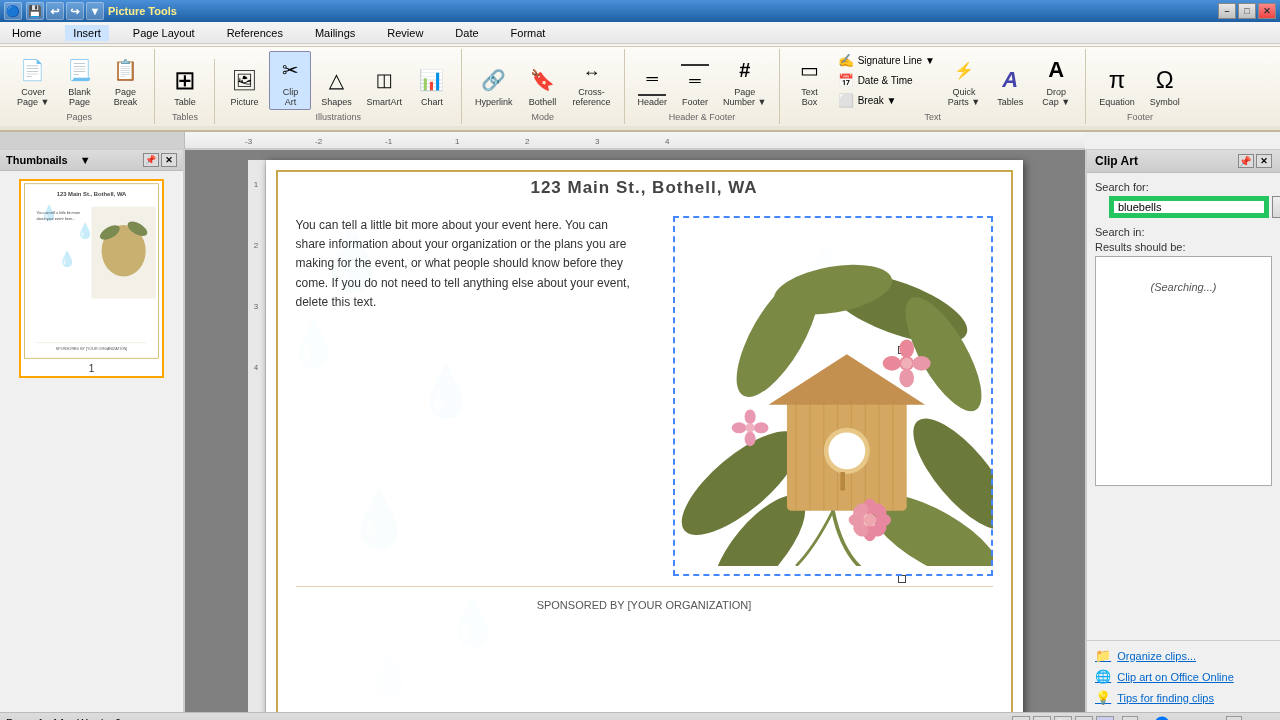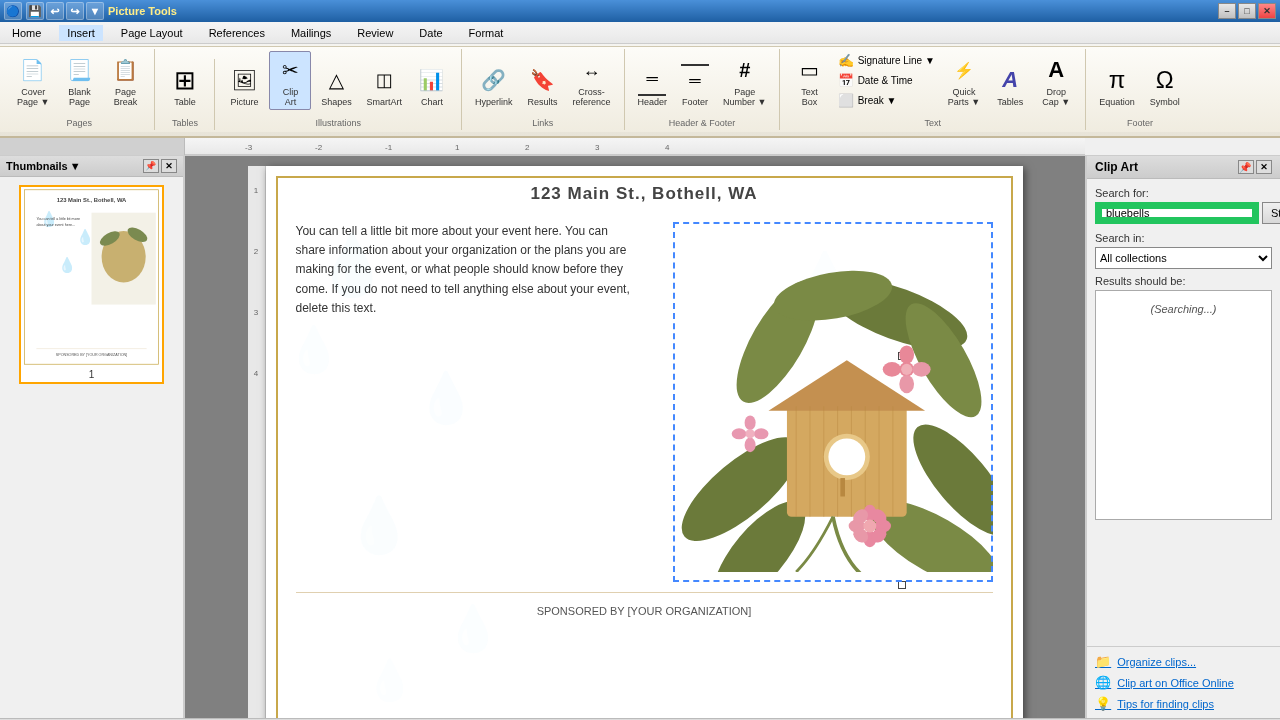--- a/index.html
+++ b/index.html
@@ -32,21 +32,21 @@
     .tb-btn.close { background: linear-gradient(to bottom, #f88, #e44); }
 
     
     .menu-bar {
       height: 22px;
       background: linear-gradient(to bottom, #f5f5f5, #e8e8e8);
       display: flex;
       align-items: center;
       border-bottom: 1px solid #ccc;
       padding: 0 4px;
-      gap: 10px;
+      gap: 16px;
     }
     .menu-item {
       padding: 2px 8px;
       cursor: pointer;
       font-size: 11px;
       color: #000;
     }
     .menu-item.active { background: #cce4ff; }
 
     
@@ -92,21 +92,21 @@
     .ribbon-btn.active { background: #cce4ff; border-color: #88a; }
     .ribbon-btn-icon {
       width: 32px; height: 32px;
       display: flex; align-items: center; justify-content: center;
       font-size: 20px;
     }
     .ribbon-btn-label { font-size: 9px; text-align: center; color: #333; margin-top: 1px; }
     .ribbon-group-label {
       font-size: 9px;
       color: #666;
-      margin-top: 8px;
+      margin-top: 2px;
       text-align: center;
     }
     .qa-btn {
       width: 18px; height: 18px;
       background: rgba(255,255,255,0.2);
       border: 1px solid rgba(255,255,255,0.3);
       color: white;
       font-size: 11px;
       display: flex; align-items: center; justify-content: center;
       cursor: pointer;
@@ -131,21 +131,21 @@
     .thumbnails-header {
       background: linear-gradient(to bottom, #ddd, #ccc);
       padding: 3px 6px;
       font-size: 11px;
       font-weight: bold;
       border-bottom: 1px solid #bbb;
       display: flex;
       justify-content: space-between;
       align-items: center;
     }
-    .thumbnails-header-left { display: flex; align-items: center; gap: 2px; }
+    .thumbnails-header-left { display: flex; align-items: center; gap: 12px; }
     .thumbnails-content { flex: 1; overflow-y: auto; padding: 8px; }
     .thumbnail-item {
       border: 2px solid #ffa500;
       margin: 0 auto 8px;
       width: 145px;
       background: white;
       cursor: pointer;
     }
     .thumbnail-img {
       width: 141px;
@@ -184,24 +184,25 @@
       display: flex;
       justify-content: space-between;
       align-items: center;
     }
     .clipart-body { padding: 8px; flex: 1; overflow-y: auto; }
     .clipart-label { font-size: 11px; margin-bottom: 3px; color: #333; }
     .clipart-input-row { display: flex; margin-bottom: 8px; gap: 3px; }
     .clipart-input {
       flex: 1;
       height: 22px;
-      border: 7px solid #22c55e;
+      border: 5px solid #22c55e;
       background: white;
       padding: 0 4px;
       font-size: 11px;
+      margin-left: 14px;
     }
     .clipart-go-btn {
       padding: 2px 8px;
       background: linear-gradient(to bottom, #f0f0f0, #d8d8d8);
       border: 1px solid #888;
       font-size: 11px;
       cursor: pointer;
       white-space: nowrap;
     }
     .clipart-select {
@@ -214,21 +215,21 @@
     }
     .clipart-results {
       width: 100%;
       background: white;
       border: 1px solid #aaa;
       min-height: 230px;
       margin-bottom: 16px;
       display: flex;
       flex-direction: column;
       align-items: center;
-      padding: 4px;
+      padding: 16px;
     }
     .searching-text { color: #555; font-size: 11px; font-style: italic; margin-top: 8px; }
     .clipart-footer { padding: 4px 8px; border-top: 1px solid #ccc; }
     .clipart-link {
       display: flex;
       align-items: center;
       gap: 6px;
       padding: 3px 0;
       cursor: pointer;
       color: #0066cc;
@@ -456,28 +457,28 @@
     </div>
 
     <div class="ribbon-group">
       <div class="ribbon-group-items">
         <div class="ribbon-btn">
           <div class="ribbon-btn-icon">🔗</div>
           <div class="ribbon-btn-label">Hyperlink</div>
         </div>
         <div class="ribbon-btn">
           <div class="ribbon-btn-icon">🔖</div>
-          <div class="ribbon-btn-label">Results</div>
+          <div class="ribbon-btn-label">Bothell</div>
         </div>
         <div class="ribbon-btn">
           <div class="ribbon-btn-icon" style="font-size:18px;">↔</div>
           <div class="ribbon-btn-label">Cross-<br>reference</div>
         </div>
       </div>
-      <div class="ribbon-group-label">Links</div>
+      <div class="ribbon-group-label">Mode</div>
     </div>
 
     <div class="ribbon-group hf-group">
       <div class="ribbon-group-items">
         <div class="ribbon-btn">
           <div class="ribbon-btn-icon" style="font-size:16px;font-weight:bold;border-bottom:2px solid #333;width:28px;text-align:center;">═</div>
           <div class="ribbon-btn-label">Header</div>
         </div>
         <div class="ribbon-btn">
           <div class="ribbon-btn-icon" style="font-size:16px;font-weight:bold;border-top:2px solid #333;width:28px;text-align:center;">═</div>
@@ -729,26 +730,20 @@
       </div>
     </div>
     <div class="clipart-body">
       <div class="clipart-label">Search for:</div>
       <div class="clipart-input-row">
         <input type="text" class="clipart-input" value="bluebells" style="">
         <button class="clipart-go-btn">Stop</button>
       </div>
 
       <div class="clipart-label">Search in:</div>
-      <select class="clipart-select">
-        <option>All collections</option>
-        <option>My Collections</option>
-        <option>Office Collections</option>
-        <option>Web Collections</option>
-      </select>
 
       <div class="clipart-label">Results should be:</div>
 
       <div class="clipart-results">
         <div class="searching-text">(Searching...)</div>
       </div>
     </div>
     <div class="clipart-footer">
       <div class="clipart-link">
         <span class="link-icon">📁</span>

